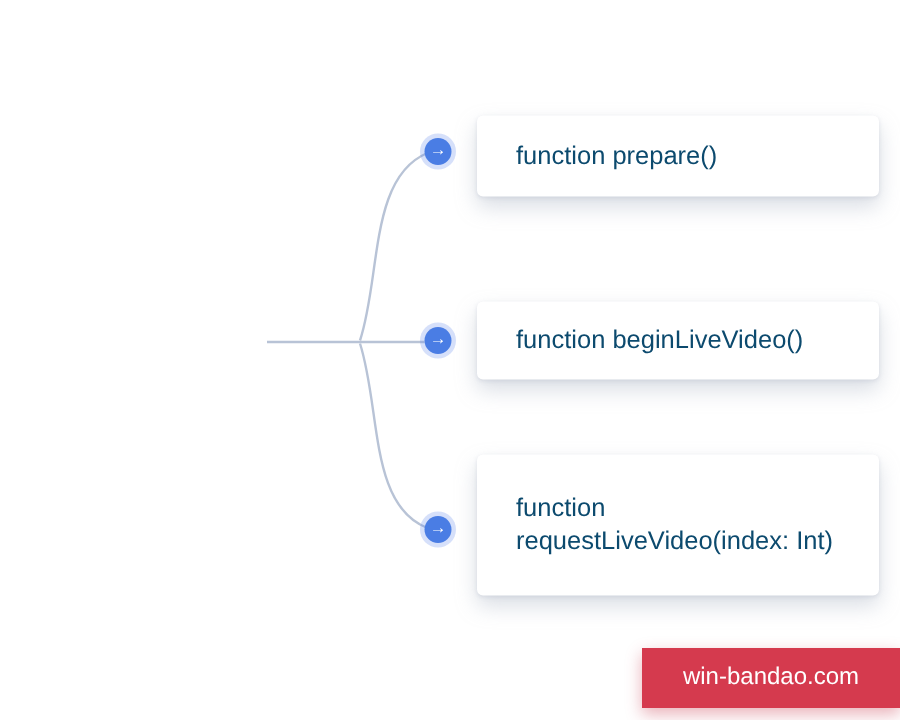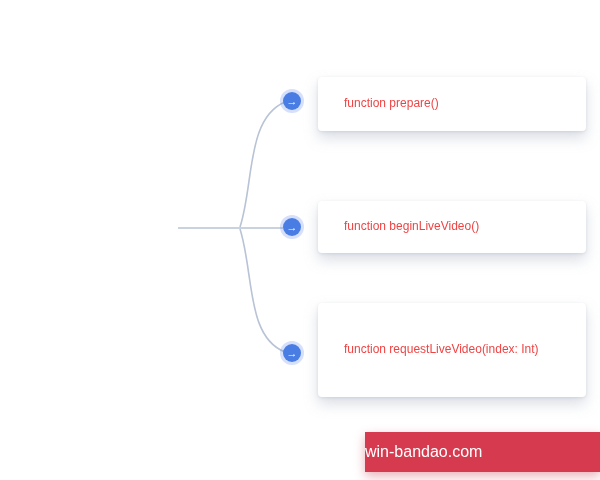--- a/index.html
+++ b/index.html
@@ -29,29 +29,29 @@
   }
   .branch-icon span{transform:translateY(-0.5px);}
 
   .node-box{
     position:absolute;left:318px;width:268px;
     background:#ffffff;border-radius:4px;
     box-shadow:0 7px 14px rgba(150,160,180,0.35), 0 1px 3px rgba(150,160,180,0.25);
     display:flex;align-items:center;
     box-sizing:border-box;
     padding:14px 18px 14px 26px;
-    color:#ef4444;font-size:12px;line-height:1.3;
+    color:#0c4a6e;font-size:17px;line-height:1.3;
   }
   .node-1{top:77px;height:54px;}
   .node-2{top:201px;height:52px;}
   .node-3{top:303px;height:94px;}
 
   .watermark{
-    position:absolute;right:0;top:432px;width:235px;height:40px;
-    display:flex;align-items:center;justify-content:flex-start;
+    position:absolute;right:0;top:432px;width:172px;height:40px;
+    display:flex;align-items:center;justify-content:center;
     color:#ffffff;font-size:16px;
     box-shadow:0 4px 10px rgba(200,60,80,0.4);
   }
 </style>
 </head>
 <body>
 
 <div class="stage">
 
   <svg class="connectors" viewBox="0 0 600 480" xmlns="http://www.w3.org/2000/svg">

